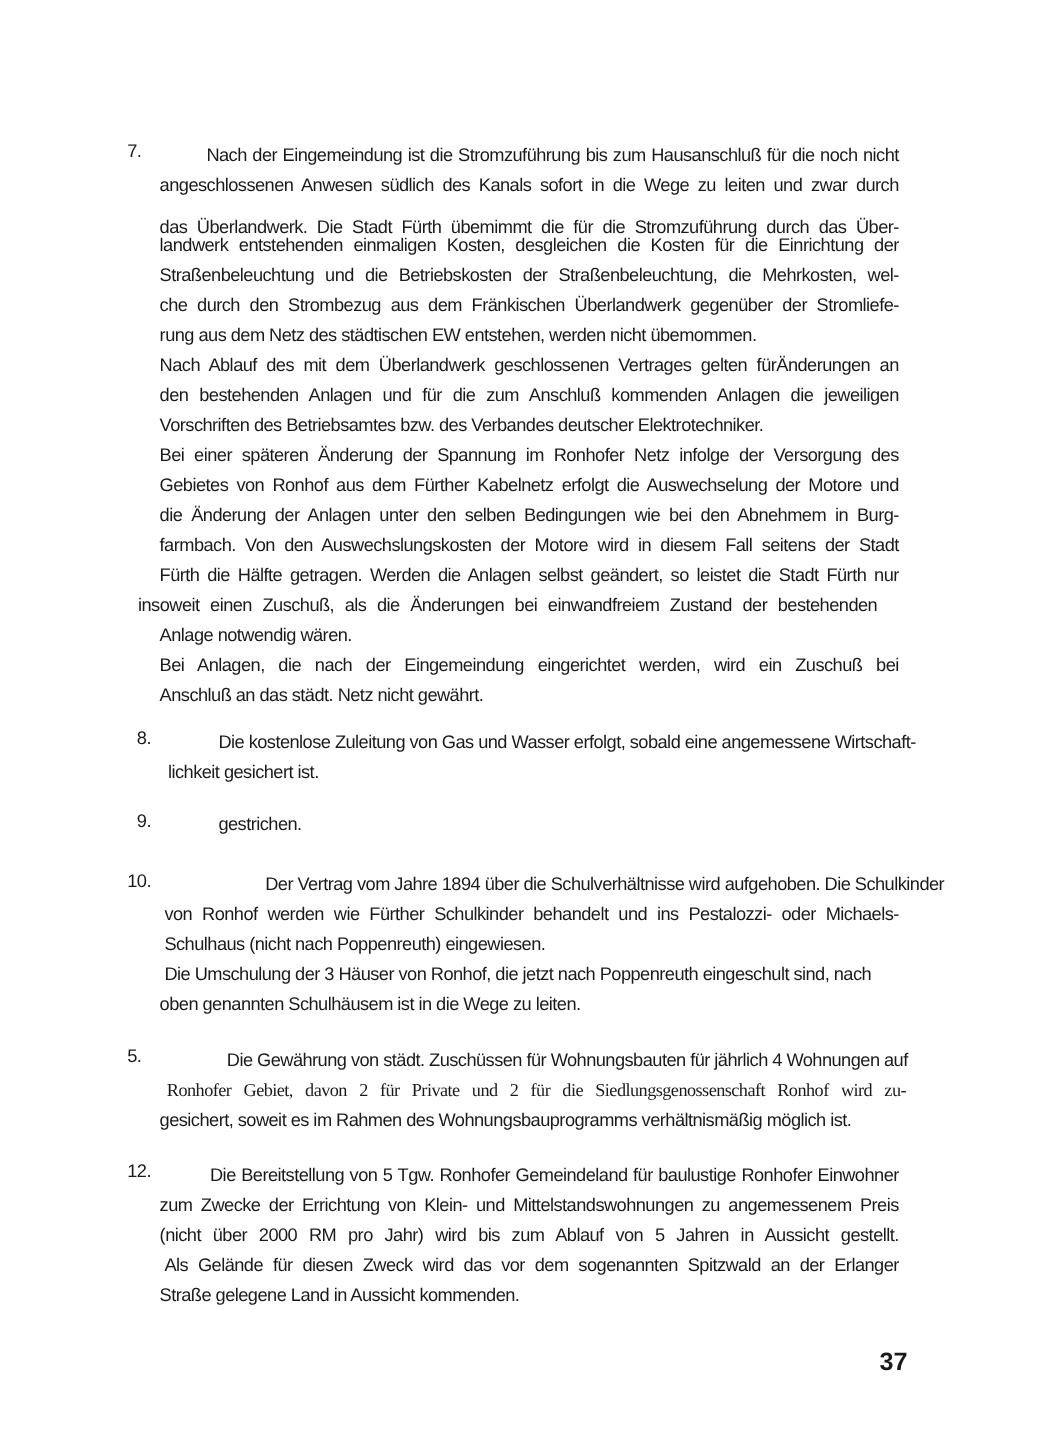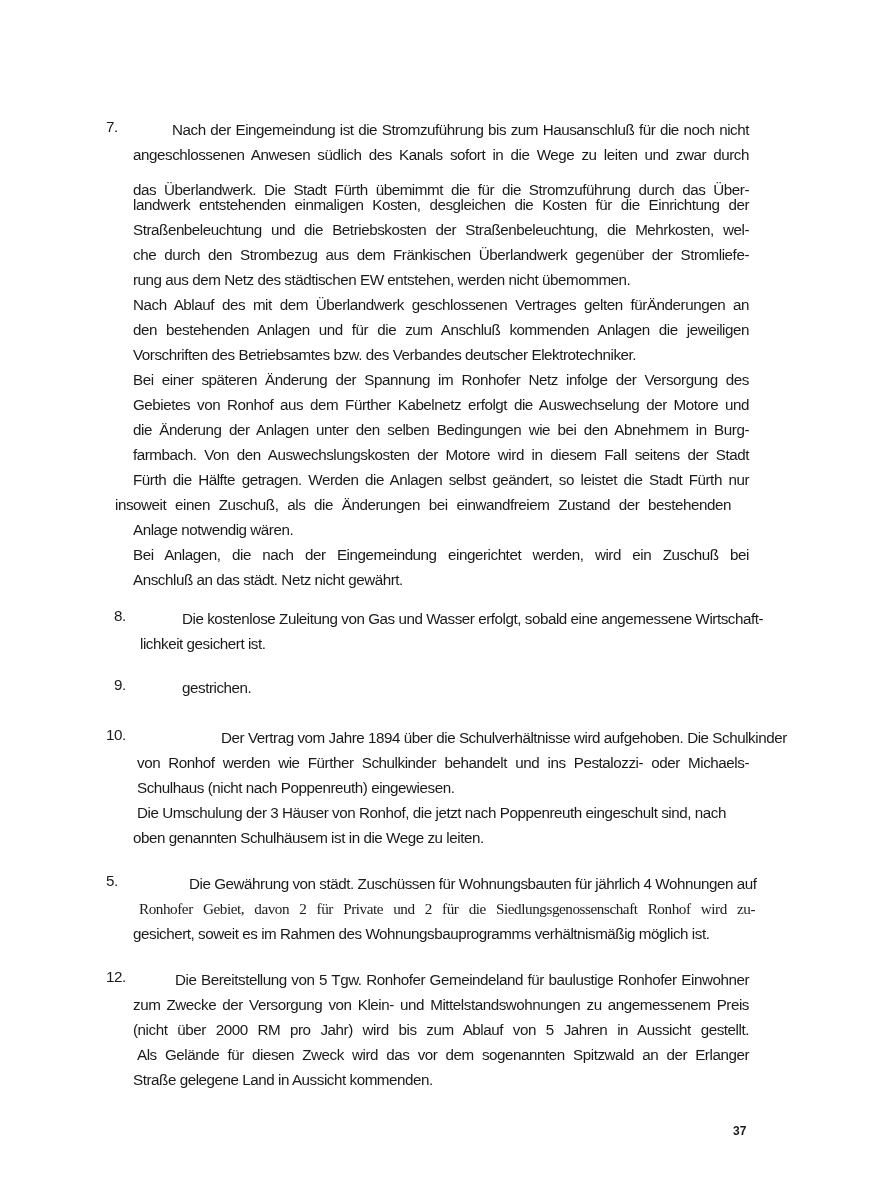--- a/index.html
+++ b/index.html
@@ -8,21 +8,21 @@
     position: absolute; left: 0; top: 0; width: 870px; height: 1197px;
     background: #ffffff; color: #1a1a1a;
     font-family: "Liberation Sans", sans-serif;
     font-size: 15.2px;
     letter-spacing: -0.45px;
   }
   .item { position: absolute; }
   .num { position: absolute; }
   .line { position: absolute; white-space: nowrap; height: 24px; line-height: 24px; }
   .just { text-align: justify; text-align-last: justify; }
-  .pagenum { position: absolute; left: 733px; top: 1124px; font-weight: bold; font-size: 12px; letter-spacing: 0; }
+  .pagenum { position: absolute; left: 733px; top: 1124px; font-weight: bold; font-size: 21px; letter-spacing: 0; }
 </style>
 </head>
 <body>
 
 <div class="page">
 
   <div class="item">
     <span class="num" style="left:106px;top:118px;">7.</span>
     <div class="line just" style="left:172px;top:118px;width:577px;">Nach der Eingemeindung ist die Stromzuführung bis zum Hausanschluß für die noch nicht</div>
     <div class="line just" style="left:133px;top:143px;width:616px;">angeschlossenen Anwesen südlich des Kanals sofort in die Wege zu leiten und zwar durch</div>
@@ -68,20 +68,20 @@
   <div class="item">
     <span class="num" style="left:106px;top:872px;">5.</span>
     <div class="line" style="left:175px;top:872px;margin-left:14px;">Die Gewährung von städt. Zuschüssen für Wohnungsbauten für jährlich 4 Wohnungen auf</div>
     <div class="line just" style="left:139px;top:897px;width:616px;font-family:Liberation Serif, serif;">Ronhofer Gebiet, davon 2 für Private und 2 für die Siedlungsgenossenschaft Ronhof wird zu-</div>
     <div class="line" style="left:133px;top:922px;">gesichert, soweit es im Rahmen des Wohnungsbauprogramms verhältnismäßig möglich ist.</div>
   </div>
 
   <div class="item">
     <span class="num" style="left:106px;top:968px;">12.</span>
     <div class="line just" style="left:175px;top:968px;width:574px;">Die Bereitstellung von 5 Tgw. Ronhofer Gemeindeland für baulustige Ronhofer Einwohner</div>
-    <div class="line just" style="left:133px;top:993px;width:616px;">zum Zwecke der Versorgung von Klein- und Mittelstandswohnungen zu angemessenem Preis</div>
+    <div class="line just" style="left:133px;top:993px;width:616px;">zum Zwecke der Errichtung von Klein- und Mittelstandswohnungen zu angemessenem Preis</div>
     <div class="line just" style="left:133px;top:1018px;width:616px;">(nicht über 2000 RM pro Jahr) wird bis zum Ablauf von 5 Jahren in Aussicht gestellt.</div>
     <div class="line just" style="left:137px;top:1043px;width:612px;">Als Gelände für diesen Zweck wird das vor dem sogenannten Spitzwald an der Erlanger</div>
     <div class="line" style="left:133px;top:1068px;">Straße gelegene Land in Aussicht kommenden.</div>
   </div>
 
   <div class="pagenum">37</div>
 </div>
 
 </body></html>

